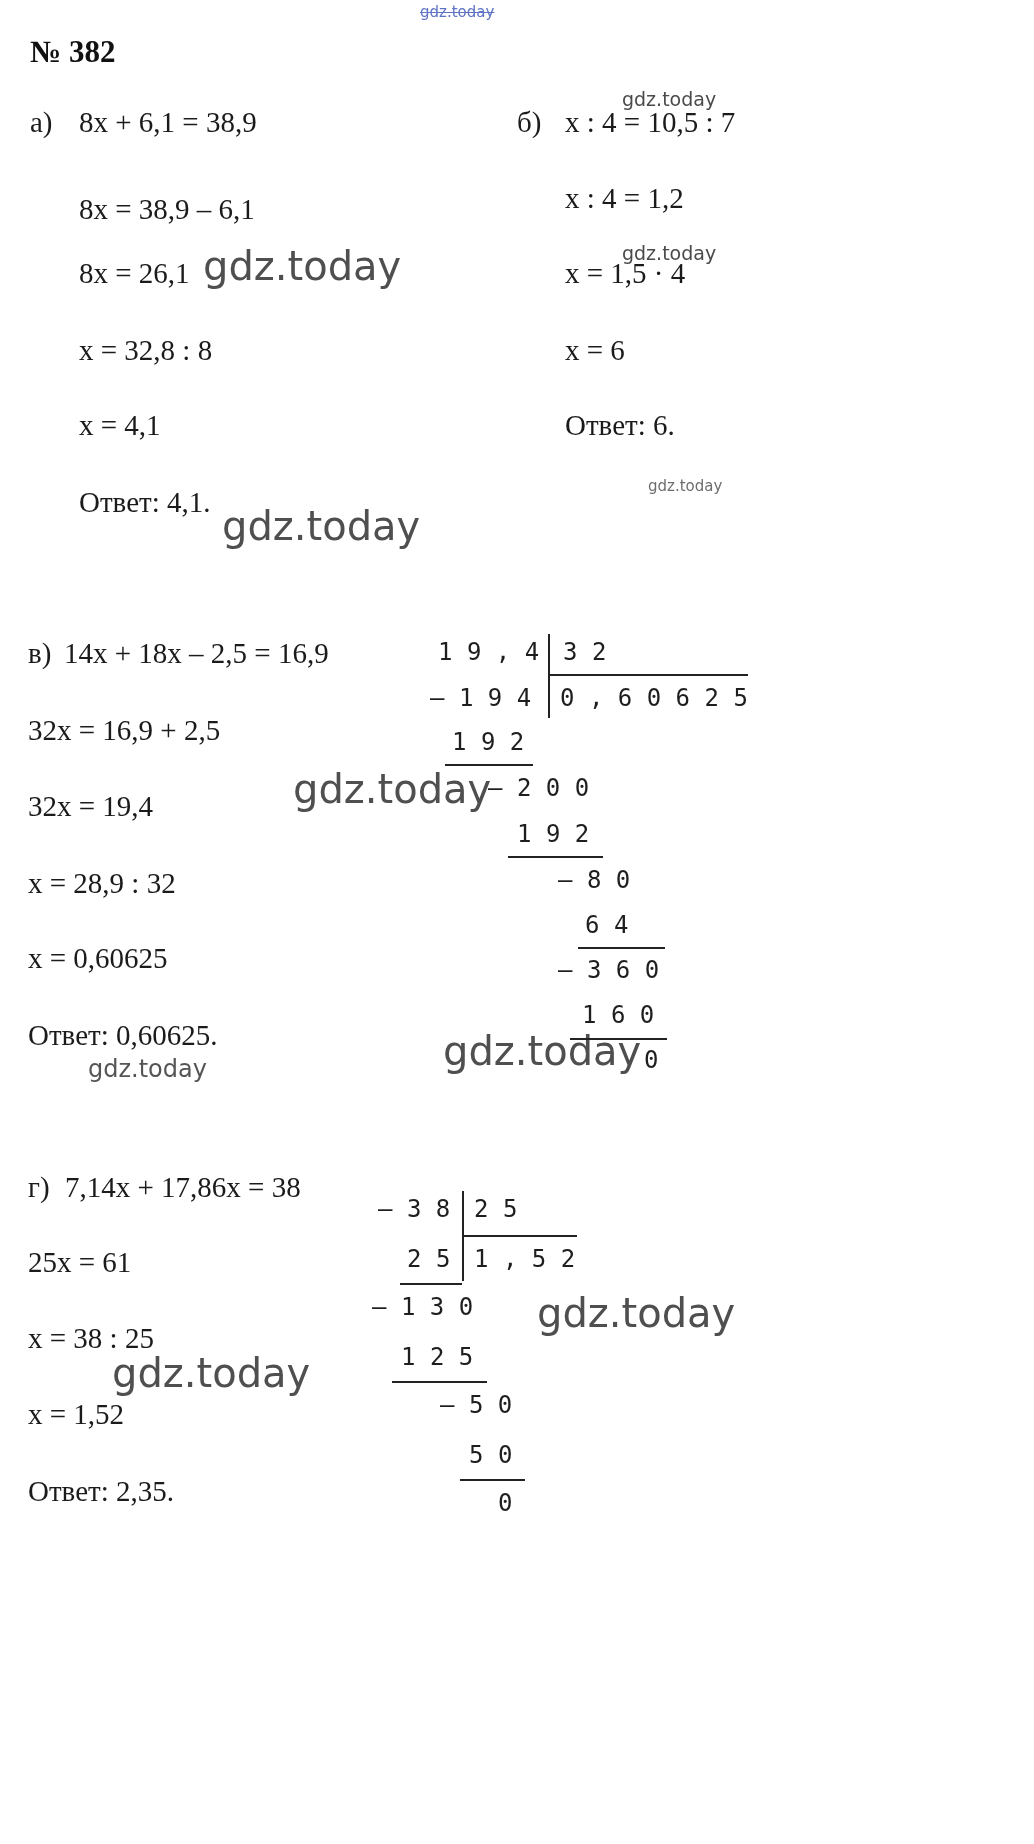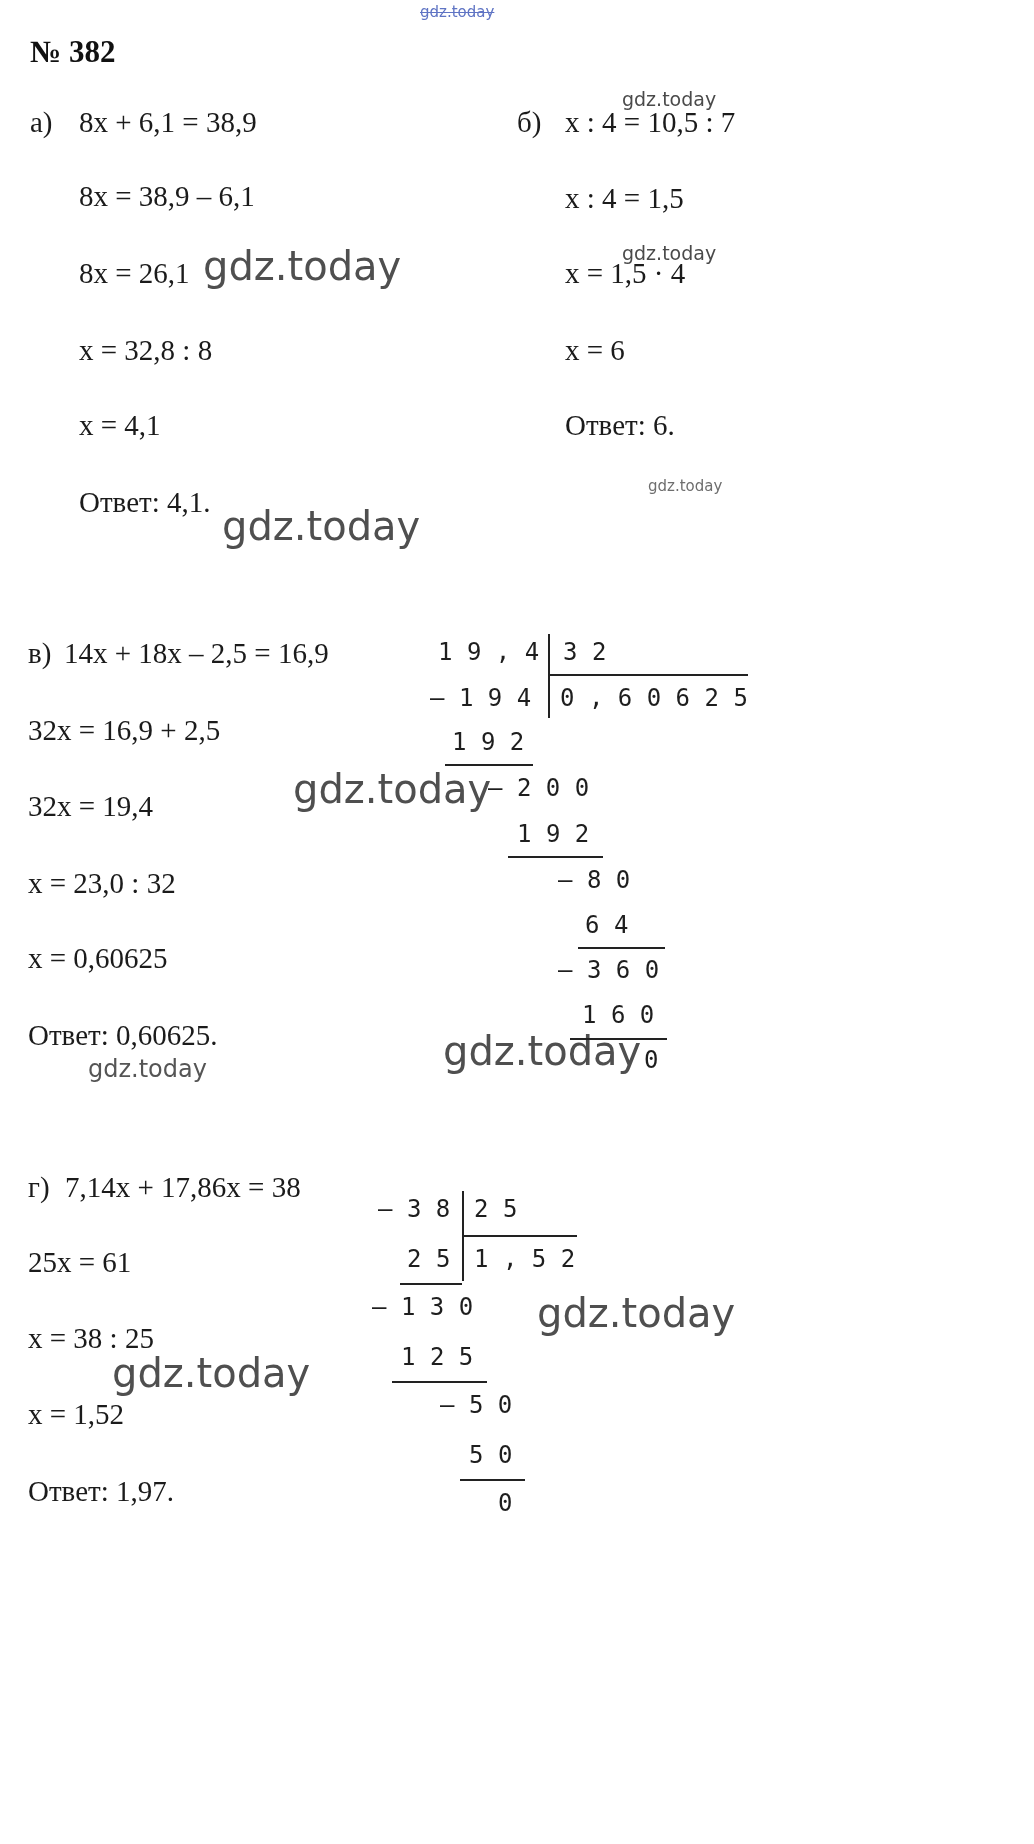--- a/index.html
+++ b/index.html
@@ -45,38 +45,38 @@
 <span class="wm wm-big" style="left:293px;top:766px">gdz.today</span>
 <span class="wm wm-big" style="left:443px;top:1028px">gdz.today</span>
 <span class="wm wm-med" style="left:88px;top:1055px">gdz.today</span>
 <span class="wm wm-big" style="left:537px;top:1290px">gdz.today</span>
 <span class="wm wm-big" style="left:112px;top:1350px">gdz.today</span>
 
 <span class="title" style="left:30px;top:34px">№ 382</span>
 
 <span class="eq" style="left:30px;top:106px">а)</span>
 <span class="eq" style="left:79px;top:106px">8х + 6,1 = 38,9</span>
-<span class="eq" style="left:79px;top:180px">8х = 38,9 – 6,1</span>
+<span class="eq" style="left:79px;top:193px">8х = 38,9 – 6,1</span>
 <span class="eq" style="left:79px;top:257px">8х = 26,1</span>
 <span class="eq" style="left:79px;top:334px">х = 32,8 : 8</span>
 <span class="eq" style="left:79px;top:409px">х = 4,1</span>
 <span class="eq" style="left:79px;top:486px">Ответ: 4,1.</span>
 
 <span class="eq" style="left:517px;top:106px">б)</span>
 <span class="eq" style="left:565px;top:106px">х : 4 = 10,5 : 7</span>
-<span class="eq" style="left:565px;top:182px">х : 4 = 1,5</span>
+<span class="eq" style="left:565px;top:182px">х : 4 = 1,2</span>
 <span class="eq" style="left:565px;top:257px">х = 1,5 · 4</span>
 <span class="eq" style="left:565px;top:334px">х = 6</span>
 <span class="eq" style="left:565px;top:409px">Ответ: 6.</span>
 
 <span class="eq" style="left:28px;top:637px">в)</span>
 <span class="eq" style="left:64px;top:637px">14х + 18х – 2,5 = 16,9</span>
 <span class="eq" style="left:28px;top:714px">32х = 16,9 + 2,5</span>
 <span class="eq" style="left:28px;top:790px">32х = 19,4</span>
-<span class="eq" style="left:28px;top:867px">х = 23,0 : 32</span>
+<span class="eq" style="left:28px;top:867px">х = 28,9 : 32</span>
 <span class="eq" style="left:28px;top:942px">х = 0,60625</span>
 <span class="eq" style="left:28px;top:1019px">Ответ: 0,60625.</span>
 
 <div class="division" style="left:430px;top:630px;width:340px;height:455px">
   <span class="drow" style="left:8px;top:8px">1 9 , 4</span>
   <div class="vbar" style="left:118px;top:4px;height:84px"></div>
   <span class="drow" style="left:133px;top:8px">3 2</span>
   <div class="hline" style="left:118px;top:44px;width:200px"></div>
   <span class="drow" style="left:0px;top:54px">– 1 9 4</span>
   <span class="drow" style="left:130px;top:54px">0 , 6 0 6 2 5</span>
@@ -92,21 +92,21 @@
   <span class="drow" style="left:152px;top:371px">1 6 0</span>
   <div class="hline" style="left:140px;top:408px;width:97px"></div>
   <span class="drow" style="left:214px;top:416px">0</span>
 </div>
 
 <span class="eq" style="left:28px;top:1171px">г)</span>
 <span class="eq" style="left:65px;top:1171px">7,14х + 17,86х = 38</span>
 <span class="eq" style="left:28px;top:1246px">25х = 61</span>
 <span class="eq" style="left:28px;top:1322px">х = 38 : 25</span>
 <span class="eq" style="left:28px;top:1398px">х = 1,52</span>
-<span class="eq" style="left:28px;top:1475px">Ответ: 1,97.</span>
+<span class="eq" style="left:28px;top:1475px">Ответ: 2,35.</span>
 
 <div class="division" style="left:370px;top:1185px;width:230px;height:345px">
   <span class="drow" style="left:8px;top:10px">– 3 8</span>
   <div class="vbar" style="left:92px;top:6px;height:90px"></div>
   <span class="drow" style="left:104px;top:10px">2 5</span>
   <div class="hline" style="left:92px;top:50px;width:115px"></div>
   <span class="drow" style="left:37px;top:60px">2 5</span>
   <span class="drow" style="left:104px;top:60px">1 , 5 2</span>
   <div class="hline" style="left:30px;top:98px;width:62px"></div>
   <span class="drow" style="left:2px;top:108px">– 1 3 0</span>

